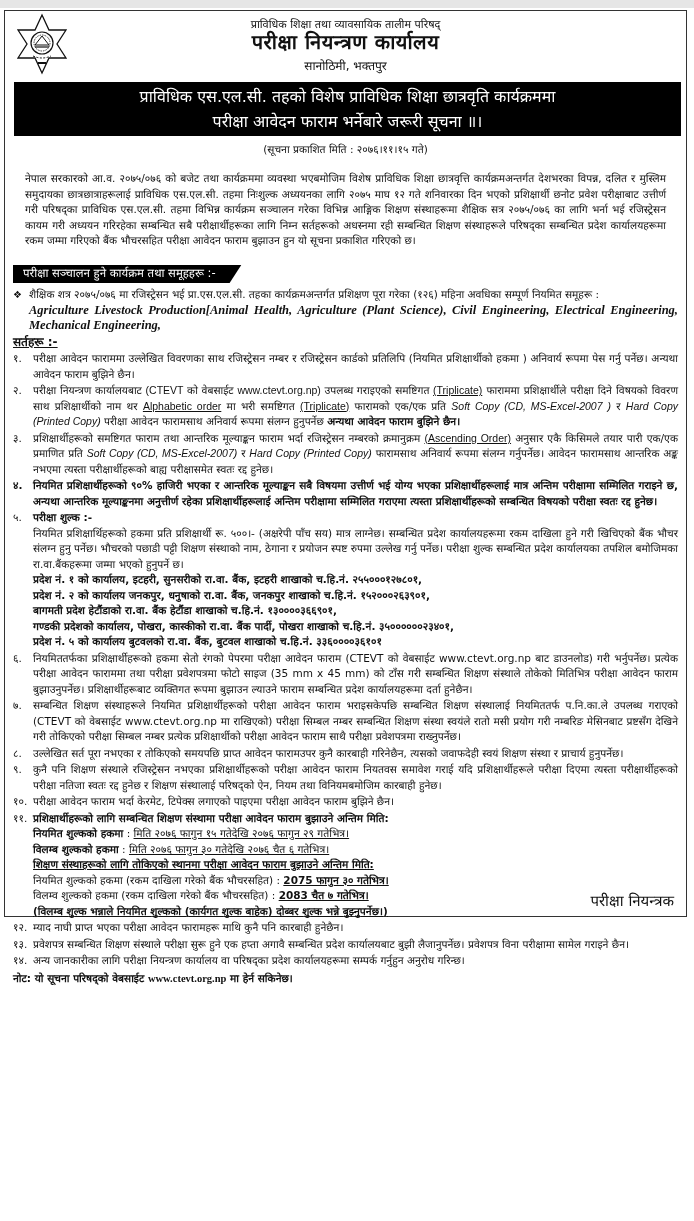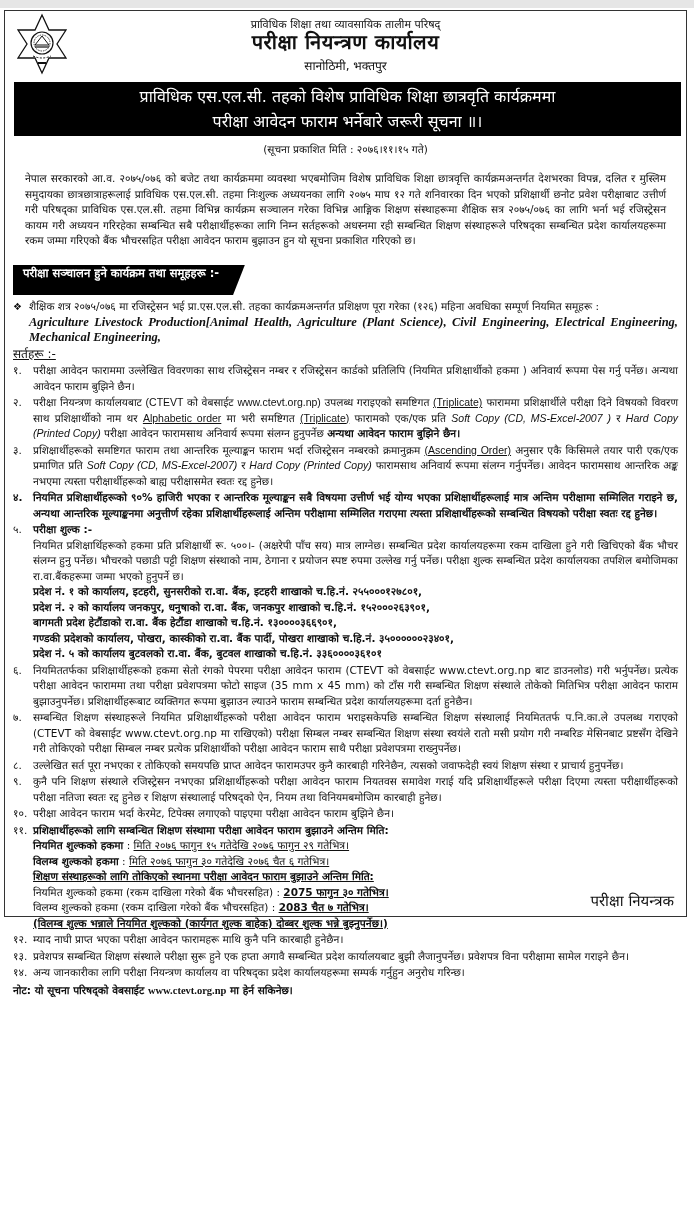--- a/index.html
+++ b/index.html
@@ -11,28 +11,28 @@
   .header { position:relative; height:62px; }
   .logo { position:absolute; left:8px; top:2px; width:58px; height:62px; }
   .h-sub { position:absolute; left:0; right:0; top:5px; text-align:center; font-size:11px; }
   .h-main { position:absolute; left:0; right:0; top:17px; text-align:center; font-size:20px; font-weight:bold; letter-spacing:0.5px; }
   .h-loc { position:absolute; left:0; right:0; top:46px; text-align:center; font-size:12px; }
   .banner { position:absolute; left:9px; top:71px; width:667px; height:54px; background:#000;
             color:#fff; text-align:center; font-size:16px; line-height:25px; padding-top:2px; box-sizing:border-box; }
   .pubdate { position:absolute; left:0; right:0; top:131px; text-align:center; font-size:10.5px; }
   .content { position:absolute; left:8px; right:8px; top:148px; font-size:10.5px; line-height:15.5px; text-align:justify; }
   .para { margin:12px; }
-  .sec-head { display:inline-block; background:#000; color:#fff; font-size:11.5px; font-weight:bold;
-              padding:1px 26px 14px 10px; margin:4px 0 2px 0;
+  .sec-head { display:inline-block; background:#000; color:#fff; font-size:11.5px; font-weight:normal;
+              padding:1px 26px 2px 10px; margin:4px 0 2px 0;
               clip-path:polygon(0 0,100% 0,calc(100% - 12px) 100%,0 100%); }
   .bullet-row { display:flex; margin-top:2px; }
   .bullet { width:16px; flex:none; font-size:10px; }
   .bullet-text b { font-weight:normal; }
   .eng-list { font-family:"Liberation Serif", serif; font-style:italic; font-weight:bold; font-size:12.5px; line-height:15px; }
-  .cond-title { font-weight:normal; font-size:12px; margin-top:2px; }
+  .cond-title { font-weight:bold; font-size:12px; margin-top:2px; }
   .item { display:flex; margin-top:1px; }
   .num { width:20px; flex:none; }
   .itext { flex:1; }
   .bold { font-weight:bold; }
   .ul { text-decoration:underline; }
   .it { font-style:italic; font-family:"Liberation Sans", sans-serif; }
   .lat { font-family:"Liberation Sans", sans-serif; }
   .bank-line { font-weight:bold; }
   .note { font-weight:bold; margin-top:2px; }
   .note .site { font-family:"Liberation Serif", serif; }

